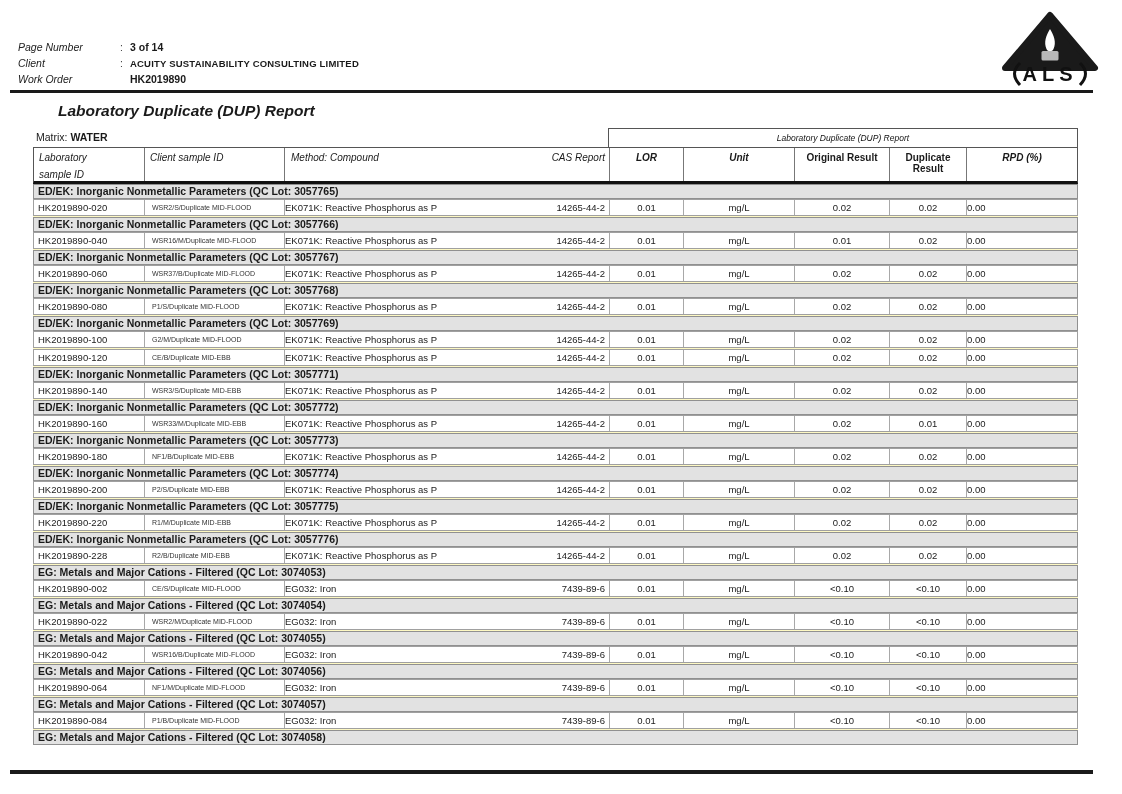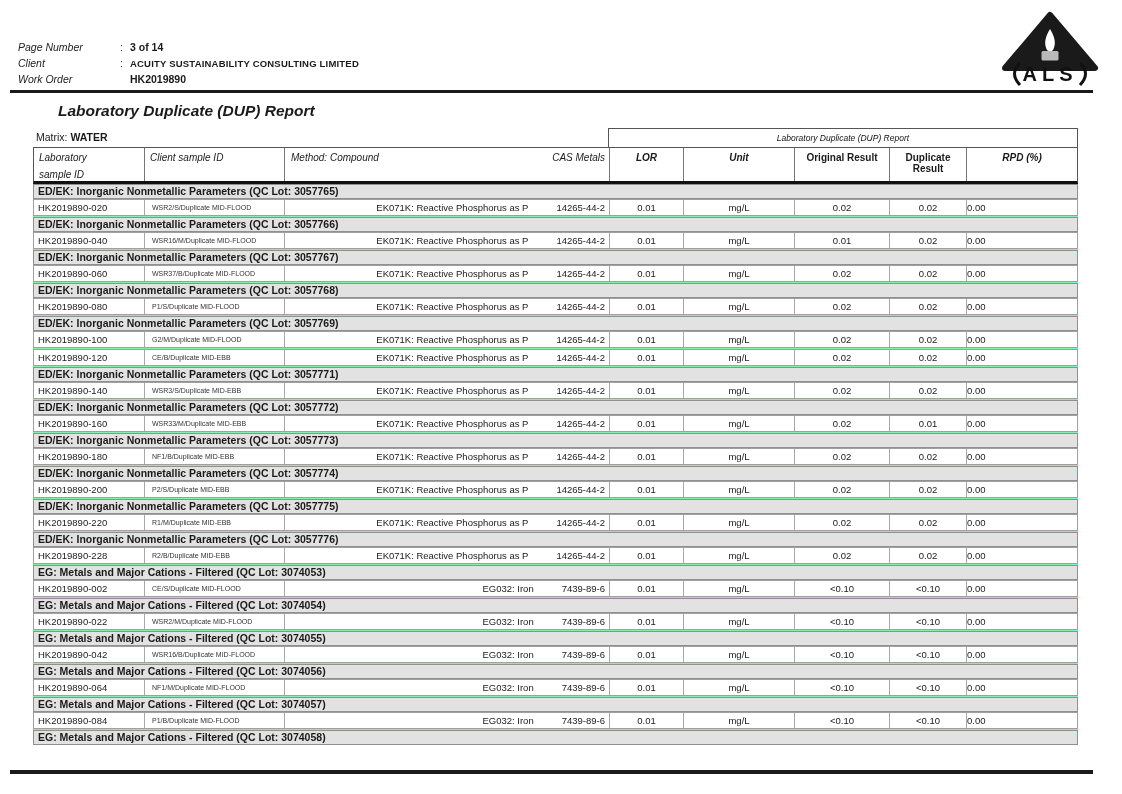--- a/index.html
+++ b/index.html
@@ -36,34 +36,34 @@
   .hcell { flex:0 0 auto; font-style:italic; font-size:10px; padding-top:4px; overflow:hidden; }
   .hcell + .hcell { border-left:1px solid #777; }
   .hcell.pl { padding-left:5px; }
   .hcell .l2 { margin-top:6px; }
   .hcell.ctr { text-align:center; font-weight:bold; }
   .hcell.bold-up { font-style:normal; font-weight:bold; }
   .h-method { display:flex; justify-content:space-between; padding-left:6px; padding-right:4px;gap:36px; }
   .c-lab { width:110px; } .c-client { width:140px; } .c-method { width:325px; }
   .c-lor { width:74px; } .c-unit { width:111px; } .c-orig { width:95px; }
   .c-dup { width:77px; } .c-rpd { flex:1 1 auto; }
-  .sections { position:absolute; left:0; top:56px; width:1045px; background:#86efac; }
+  .sections { position:absolute; left:0; top:56px; width:1045px; background:#fef9c3; }
   .sec-hdr {
     height:15px; line-height:13px; background:#e2e2e2; border:1px solid #909090;
     font-weight:bold; font-size:10.5px; padding-left:4px; overflow:hidden; white-space:nowrap;
   }
   .drow {
     display:flex; height:17px; margin-bottom:1px; background:#fff;
     border:1px solid #a0a0a0; overflow:hidden;
   }
   .cell { flex:0 0 auto; font-size:9.5px; line-height:15px; overflow:hidden; white-space:nowrap; }
   .cell + .cell { border-left:1px solid #a8a8a8; }
   .cell.c-lab { padding-left:4px; }
   .cell.c-client { font-size:7px; color:#333; padding-left:7px; line-height:16px; }
-  .cell.c-method { display:flex; justify-content:flex-end; padding-right:4px;gap:28px; }
+  .cell.c-method { display:flex; justify-content:space-between; padding-right:4px;gap:28px; }
   .cell.num { text-align:center; }
   .cell.c-rpd { border-right:none; }
   .bottom-rule { position:absolute; left:10px; top:770px; width:1083px; height:4px; background:#1a1a1a; }
 </style>
 </head>
 <body>
 
 <div class="page">
 
   <div class="hdr">
@@ -101,21 +101,21 @@
       <span>Laboratory Duplicate (DUP) Report</span>
     </div>
     <div class="colhdr">
       <div class="hcell c-lab pl">
         <div>Laboratory</div>
         <div class="l2">sample ID</div>
       </div>
       <div class="hcell c-client pl">Client sample ID</div>
       <div class="hcell c-method h-method">
         <span>Method: Compound</span>
-        <span>CAS Metals</span>
+        <span>CAS Report</span>
       </div>
       <div class="hcell c-lor ctr">LOR</div>
       <div class="hcell c-unit ctr">Unit</div>
       <div class="hcell c-orig ctr bold-up">Original Result</div>
       <div class="hcell c-dup ctr bold-up">Duplicate Result</div>
       <div class="hcell c-rpd ctr">RPD (%)</div>
     </div>
     <div class="sections">
         <div class="sec-hdr">ED/EK: Inorganic Nonmetallic Parameters  (QC Lot: 3057765)</div>
         <div class="drow">

